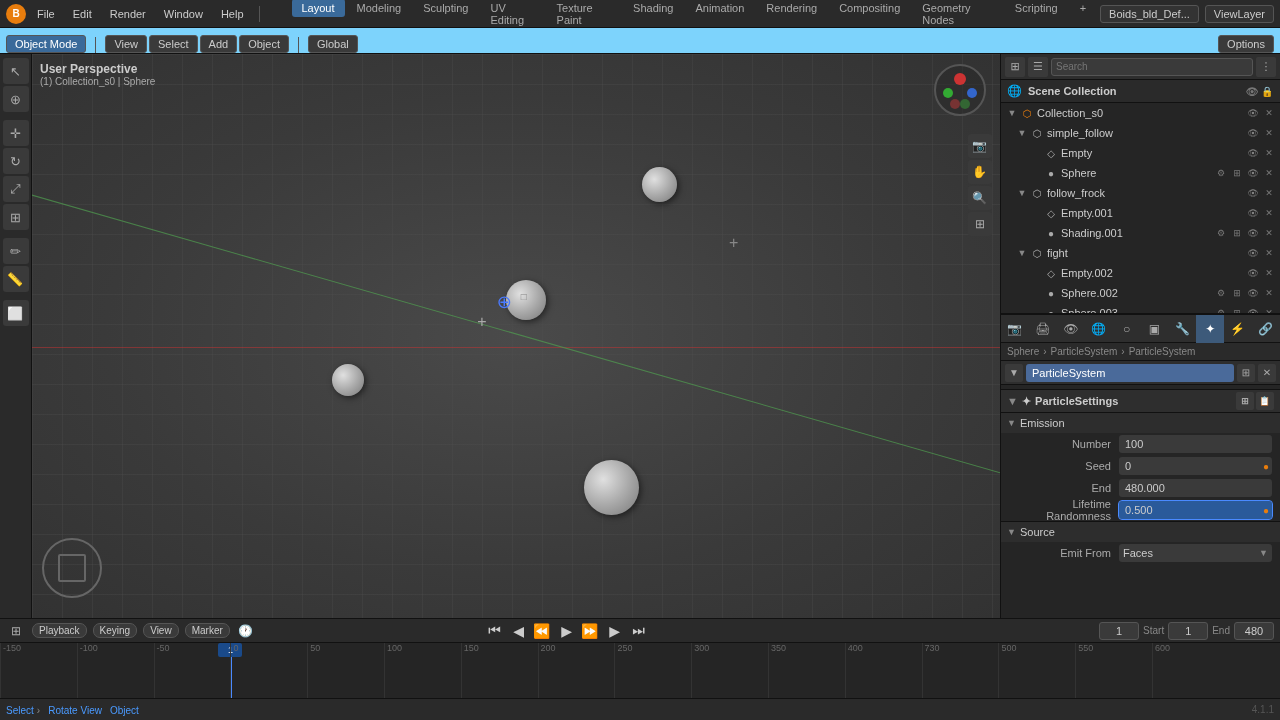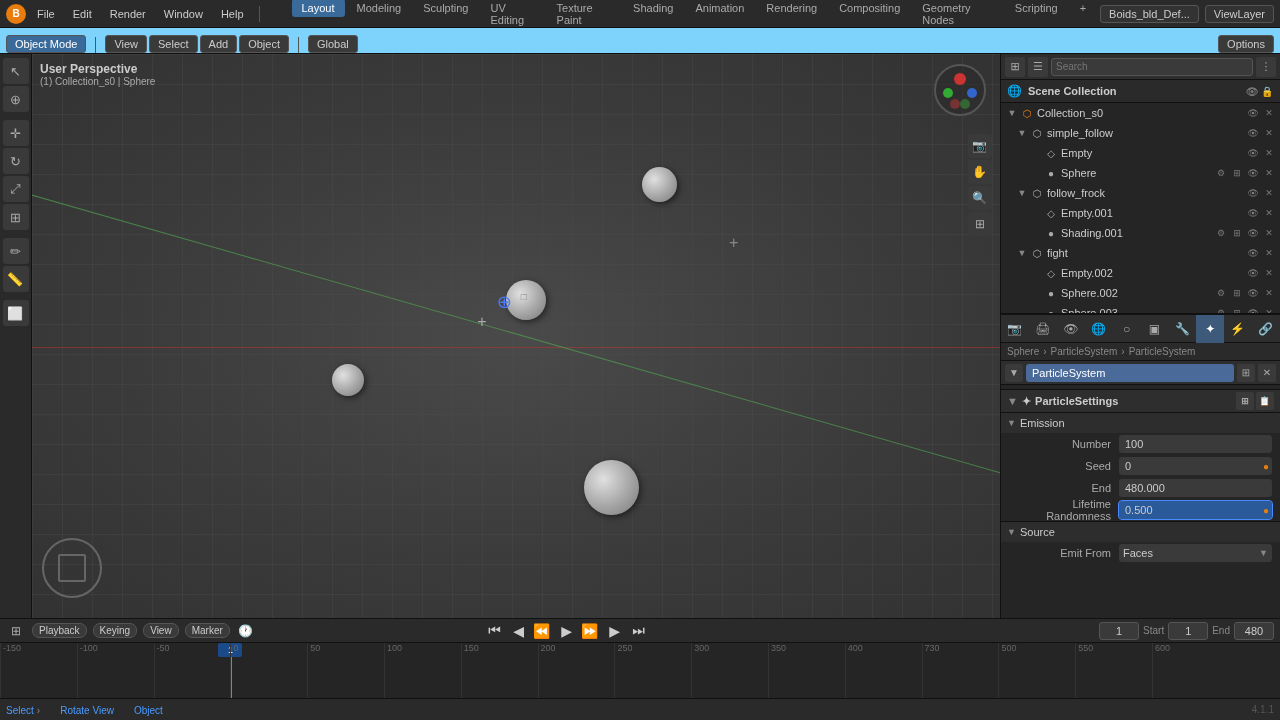--- a/index.html
+++ b/index.html
@@ -625,21 +625,21 @@
       transform: translateX(-50%);
     }
 
     
     .status-bar {
       display: flex;
       align-items: center;
       background: #2a2a2a;
       height: 22px;
       padding: 0 6px;
-      gap: 20px;
+      gap: 8px;
       border-top: 1px solid #111;
       flex-shrink: 0;
     }
     .status-item {
       color: #888;
       font-size: 10px;
     }
     .status-key {
       color: #4a9aff;
       font-size: 10px;

